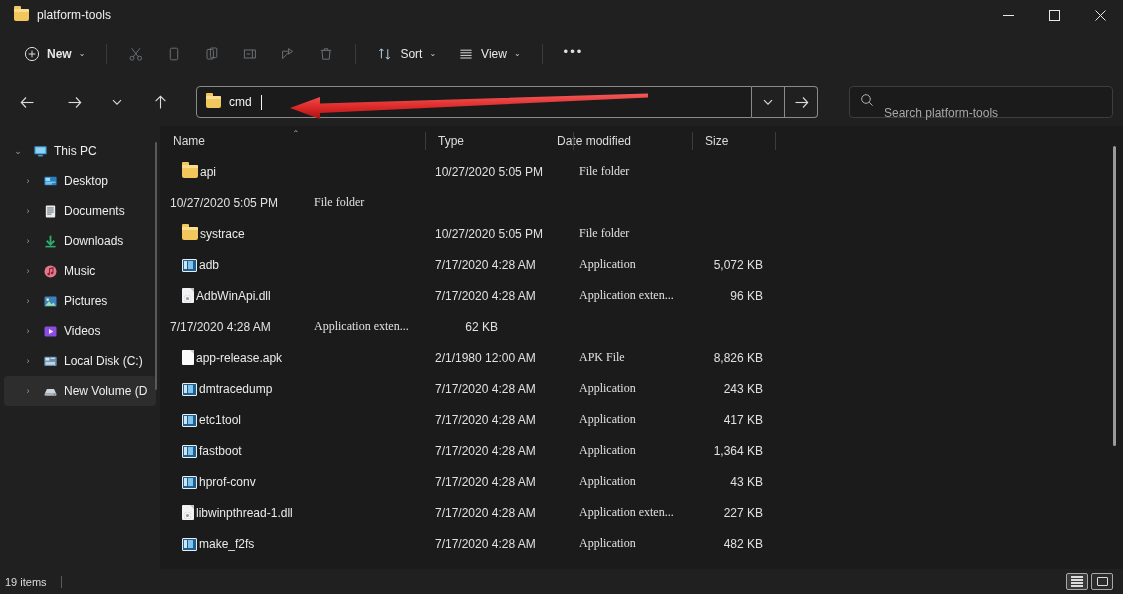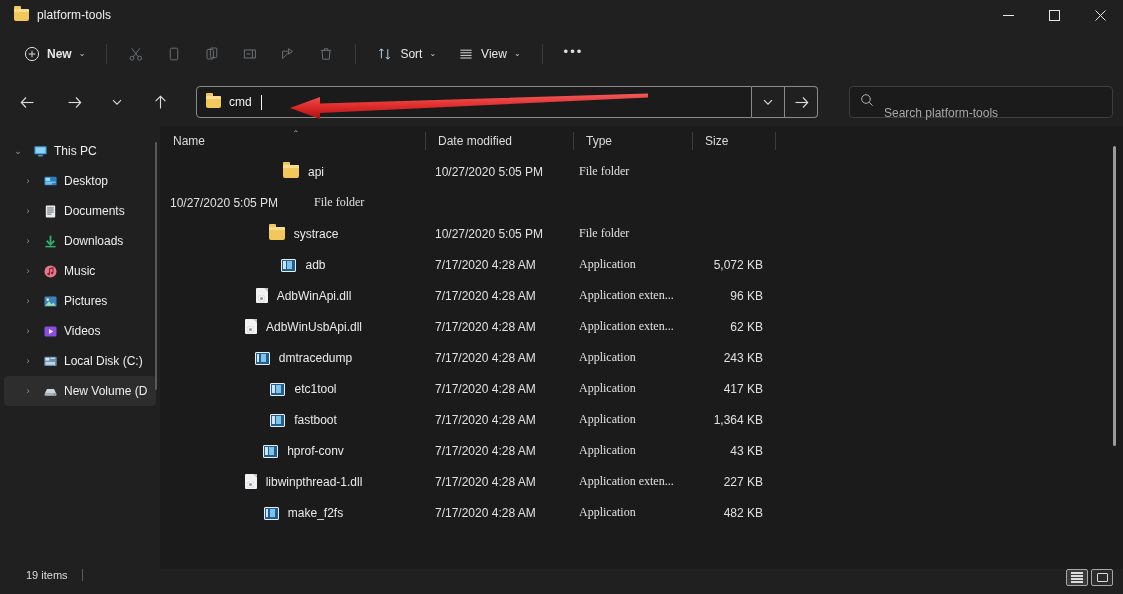--- a/index.html
+++ b/index.html
@@ -122,21 +122,21 @@
     position: relative; color: #dcdcdc; font-size: 12px;
   }
   .hcell { position: relative; height: 30px; display: flex; align-items: center; padding-left: 13px; }
   .hcell .sortmark { position: absolute; top: 3px; left: 50%; font-size: 8px; color: #b8b8b8; }
   .hdiv { position: absolute; top: 6px; width: 1px; height: 18px; background: #3c3c3c; }
 
   .rows { flex: 1; overflow: hidden; }
   .row {
     height: 31px; display: flex; align-items: center; font-size: 12px; color: #eaeaea;
   }
-  .c-name { display: flex; align-items: center; gap: 9px; padding-left: 22px; min-width: 0; justify-content: center; }
+  .c-name { display: flex; align-items: center; gap: 2px; padding-left: 22px; min-width: 0; }
   .c-name .fname { white-space: nowrap; overflow: hidden; text-overflow: ellipsis; }
   .c-date { padding-left: 10px; color: #e0e0e0; }
   .c-type { padding-left: 6px; color: #e0e0e0; white-space: nowrap; overflow: hidden; text-overflow: ellipsis; font-family: Liberation Serif, serif; }
   .c-size { text-align: right; padding-right: 12px; color: #e0e0e0; }
   .ico-app {
     width: 15px; height: 13px; background: #1e5f8f;
     border: 1.5px solid #e9eef2; border-radius: 1px; position: relative; margin-top: 1px;
   }
   .ico-app::before {
     content: ""; position: absolute; left: 1px; top: 1px; width: 2.5px; height: 8px; background: #cfe4f2;
@@ -163,21 +163,21 @@
   }
 
   .v-scroll {
     position: absolute; right: 7px; top: 20px; width: 3px; height: 300px;
     background: #9a9a9a; border-radius: 2px;
   }
 
   
   .statusbar {
     height: 25px; min-height: 25px; background: #202020;
-    display: flex; align-items: flex-start; padding: 0 26px; position: relative;
+    display: flex; align-items: center; padding: 0 5px; position: relative;
   }
   .status-text { font-size: 11px; color: #dcdcdc; }
   .status-sep { width: 1px; height: 12px; background: #5a5a5a; margin-left: 14px; }
   .view-toggles { position: absolute; right: 10px; display: flex; gap: 3px; align-items: center; }
   .vt {
     width: 22px; height: 17px; border: 1px solid #a8a8a8; border-radius: 2px;
     display: flex; align-items: center; justify-content: center; background: #2b2b2b;
   }
   .vt.active { background: #3a3a3a; }
   .vt-lines { display: flex; flex-direction: column; gap: 1.5px; }
@@ -490,25 +490,25 @@
         <div class="sb-scroll"></div>
       </div>
 
     <div class="pane">
 
       <div class="headrow">
         <div class="hcell" style="width:265px">
           <span class="sortmark">⌃</span>
           <span>Name</span>
         </div>
+        <div class="hcell" style="width:119px">
+          <span>Type</span>
+        </div>
         <div class="hcell" style="width:148px">
           <span>Date modified</span>
-        </div>
-        <div class="hcell" style="width:119px">
-          <span>Type</span>
         </div>
         <div class="hcell" style="width:83px">
           <span>Size</span>
         </div>
         <div class="hdiv" style="left:265px"></div>
         <div class="hdiv" style="left:413px"></div>
         <div class="hdiv" style="left:532px"></div>
         <div class="hdiv" style="left:615px"></div>
       </div>
 
@@ -548,27 +548,32 @@
           <div class="row">
             <div class="c-name" style="width:265px">
               <span class="ico-dll"></span>
               <span class="fname">AdbWinApi.dll</span>
             </div>
             <div class="c-date" style="width:148px">7/17/2020 4:28 AM</div>
             <div class="c-type" style="width:119px">Application exten...</div>
             <div class="c-size" style="width:83px">96 KB</div>
           </div>
           <div class="row">
-            <div class="c-name" style="width:265px">
-              <span class="ico-dll"></span>
-              <span class="fname">AdbWinUsbApi.dll</span>
-            </div>
             <div class="c-date" style="width:148px">7/17/2020 4:28 AM</div>
             <div class="c-type" style="width:119px">Application exten...</div>
             <div class="c-size" style="width:83px">62 KB</div>
+          </div>
+          <div class="row">
+            <div class="c-name" style="width:265px">
+              <span class="ico-doc"></span>
+              <span class="fname">app-release.apk</span>
+            </div>
+            <div class="c-date" style="width:148px">2/1/1980 12:00 AM</div>
+            <div class="c-type" style="width:119px">APK File</div>
+            <div class="c-size" style="width:83px">8,826 KB</div>
           </div>
           <div class="row">
             <div class="c-name" style="width:265px">
               <span class="ico-app"></span>
               <span class="fname">dmtracedump</span>
             </div>
             <div class="c-date" style="width:148px">7/17/2020 4:28 AM</div>
             <div class="c-type" style="width:119px">Application</div>
             <div class="c-size" style="width:83px">243 KB</div>
           </div>

